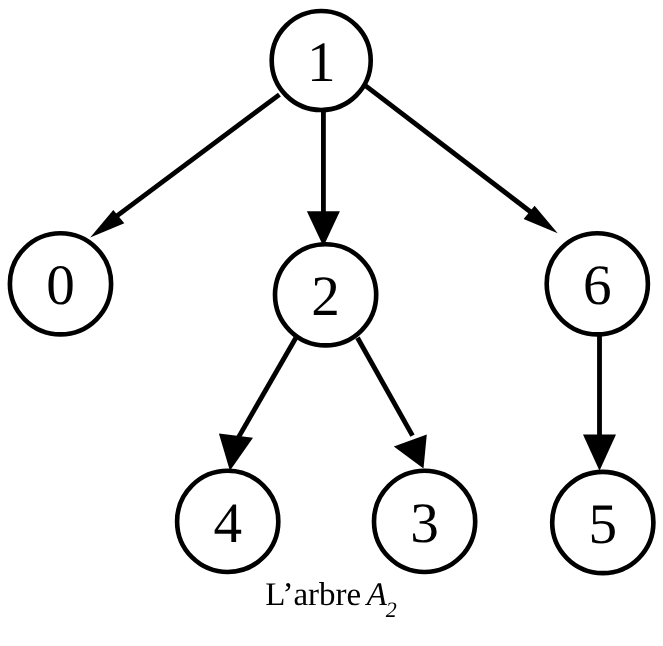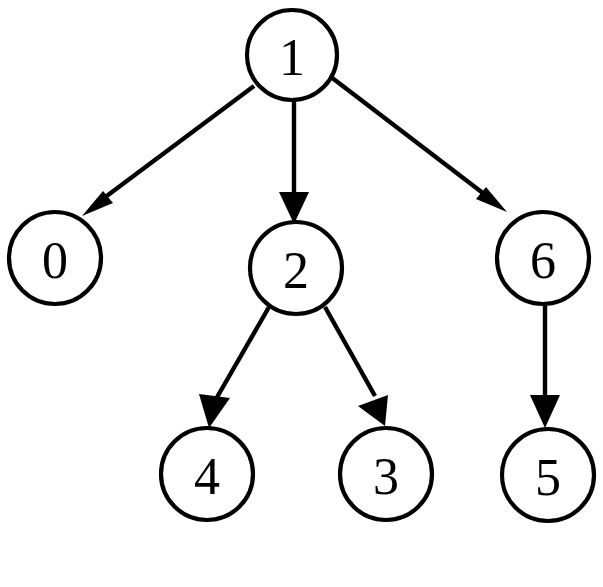--- a/index.html
+++ b/index.html
@@ -146,14 +146,17 @@
       </g>
 
       <g>
         <circle class="node-circle" cx="548" cy="475" r="46"></circle>
         <text class="node-label" x="548" y="477">5</text>
       </g>
 
     </g>
   </svg>
 
+  <div class="caption">
+    <span>L’arbre</span><span class="cap-sym">A</span><span class="cap-sub">2</span>
+  </div>
 
 </div>
 
 </body></html>

